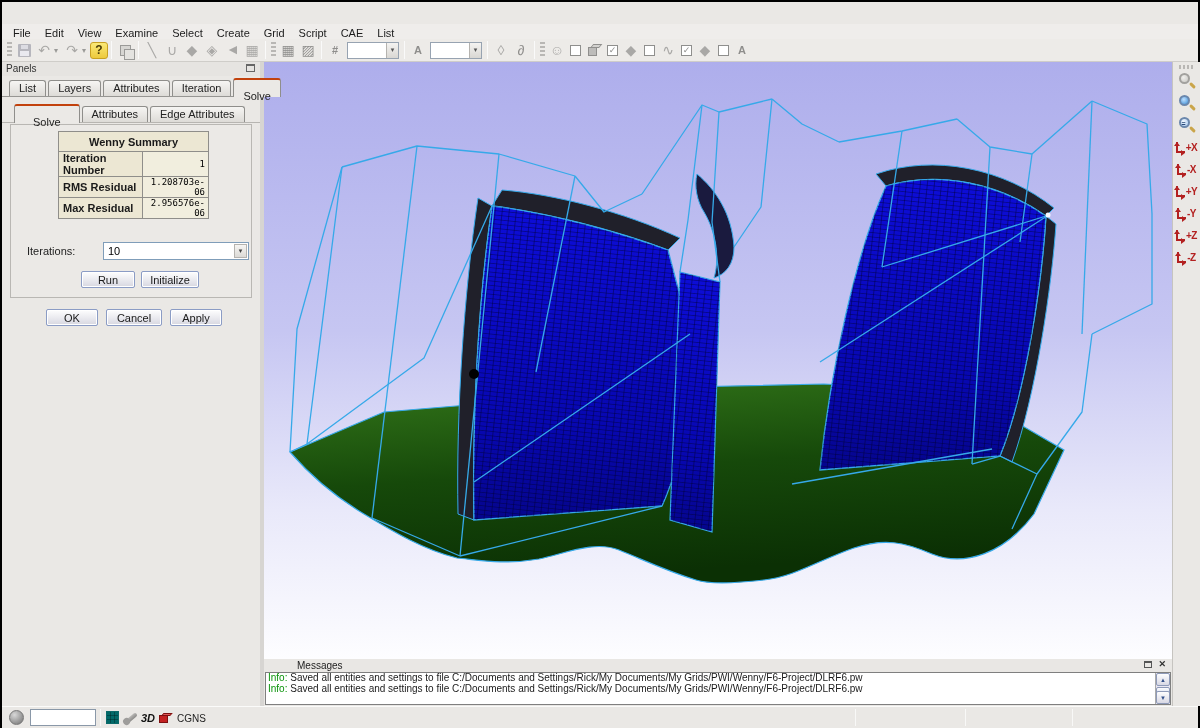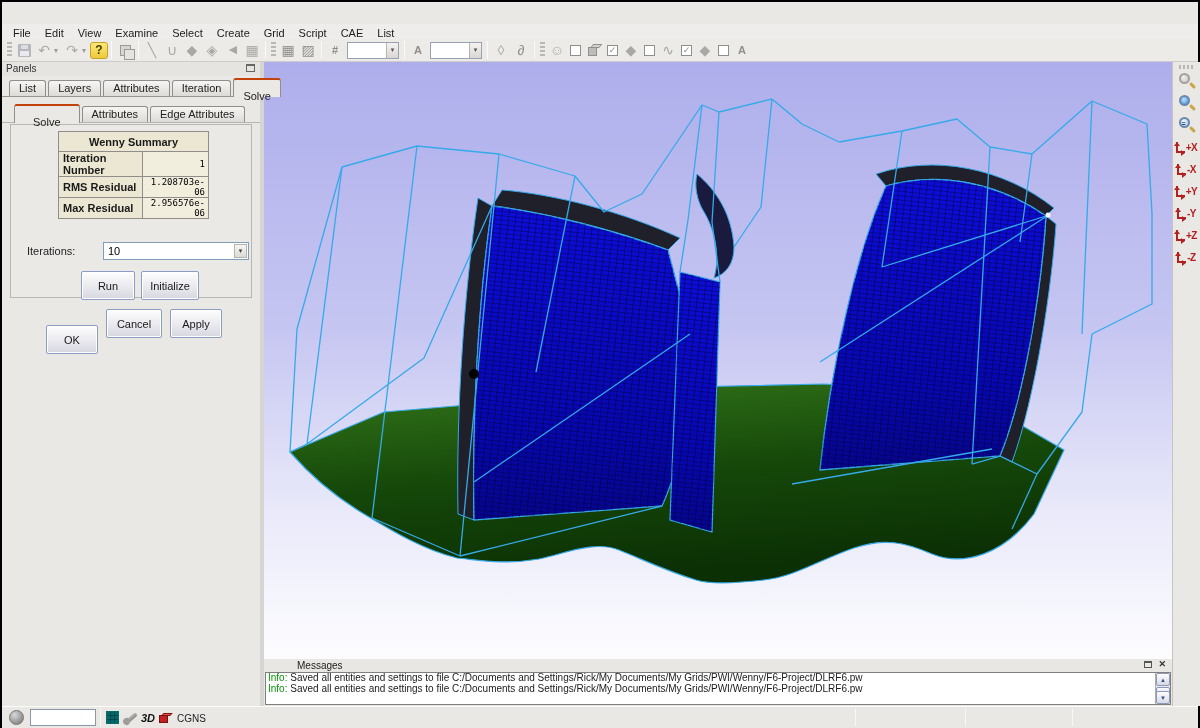--- a/index.html
+++ b/index.html
@@ -63,25 +63,25 @@
   .groupbox { position:absolute; left:8px; top:62px; width:242px; height:174px; border:1px solid #b9b7b3; background:#ebe9e6; }
   .solver-table { position:absolute; left:47px; top:6px; border-collapse:collapse; }
   .solver-table td, .solver-table th { border:1px solid #8f8e8a; font-size:11px; height:20px; }
   .solver-table th { width:150px; background:#ece7d3; font-weight:bold; color:#1a1a1a; }
   .solver-table td.lbl { width:84px; background:#ece7d3; font-weight:bold; padding-left:4px; color:#1a1a1a; }
   .solver-table td.val { width:66px; background:#f1eede; font-family:"DejaVu Sans Mono", monospace; font-size:9px; text-align:right; padding-right:3px; }
   .iter-label { position:absolute; left:16px; top:120px; color:#222; }
   .iter-combo { position:absolute; left:92px; top:117px; width:146px; height:18px; background:#fff; border:1px solid #7f9db9; }
   .iter-combo .val { position:absolute; left:4px; top:2px; font-size:11px; }
   .iter-combo .dd { position:absolute; right:1px; top:1px; bottom:1px; width:13px; background:linear-gradient(180deg,#f6f5f3,#dcdad6); border:1px solid #b5b3af; font-size:7px; color:#444; display:flex; align-items:center; justify-content:center; }
-  .btn { position:absolute; height:29px; border:1px solid #8b9cc5; border-radius:2px;
+  .btn { position:absolute; height:17px; border:1px solid #8b9cc5; border-radius:2px;
     background:linear-gradient(180deg,#fefefe,#e3e3ea 70%, #d7d7e0); font-size:11px; color:#1a1a1a;
     display:flex; align-items:center; justify-content:center; box-shadow:inset 0 0 0 1px #fff; }
   .btn-run { left:70px; top:146px; width:54px; } .btn-init { left:130px; top:146px; width:58px; }
-  .btn-ok { left:44px; top:247px; width:52px;margin-top:16px; } .btn-cancel { left:104px; top:247px; width:56px; } .btn-apply { left:168px; top:247px; width:52px; }
+  .btn-ok { left:44px; top:247px; width:52px; } .btn-cancel { left:104px; top:247px; width:56px; } .btn-apply { left:168px; top:247px; width:52px; }
 
   
   .viewport { position:absolute; left:262px; top:60px; width:908px; height:597px; background:#b1b1ed; }
   .viewport svg { display:block; }
 
   
   .right-bar { position:absolute; left:1170px; top:60px; width:28px; height:644px; background:#eae8e5; border-left:1px solid #c6c4c0; }
   .right-bar .grip-h { margin:3px auto 2px; width:16px; height:4px; background:repeating-linear-gradient(90deg,#b9b7b4 0 2px, transparent 2px 4px); }
   .zoombtn { width:22px; height:21px; margin:1px auto; position:relative; }
   .lens { position:absolute; left:3px; top:2px; width:11px; height:11px; border:2px solid #6b87ac; border-radius:50%;

